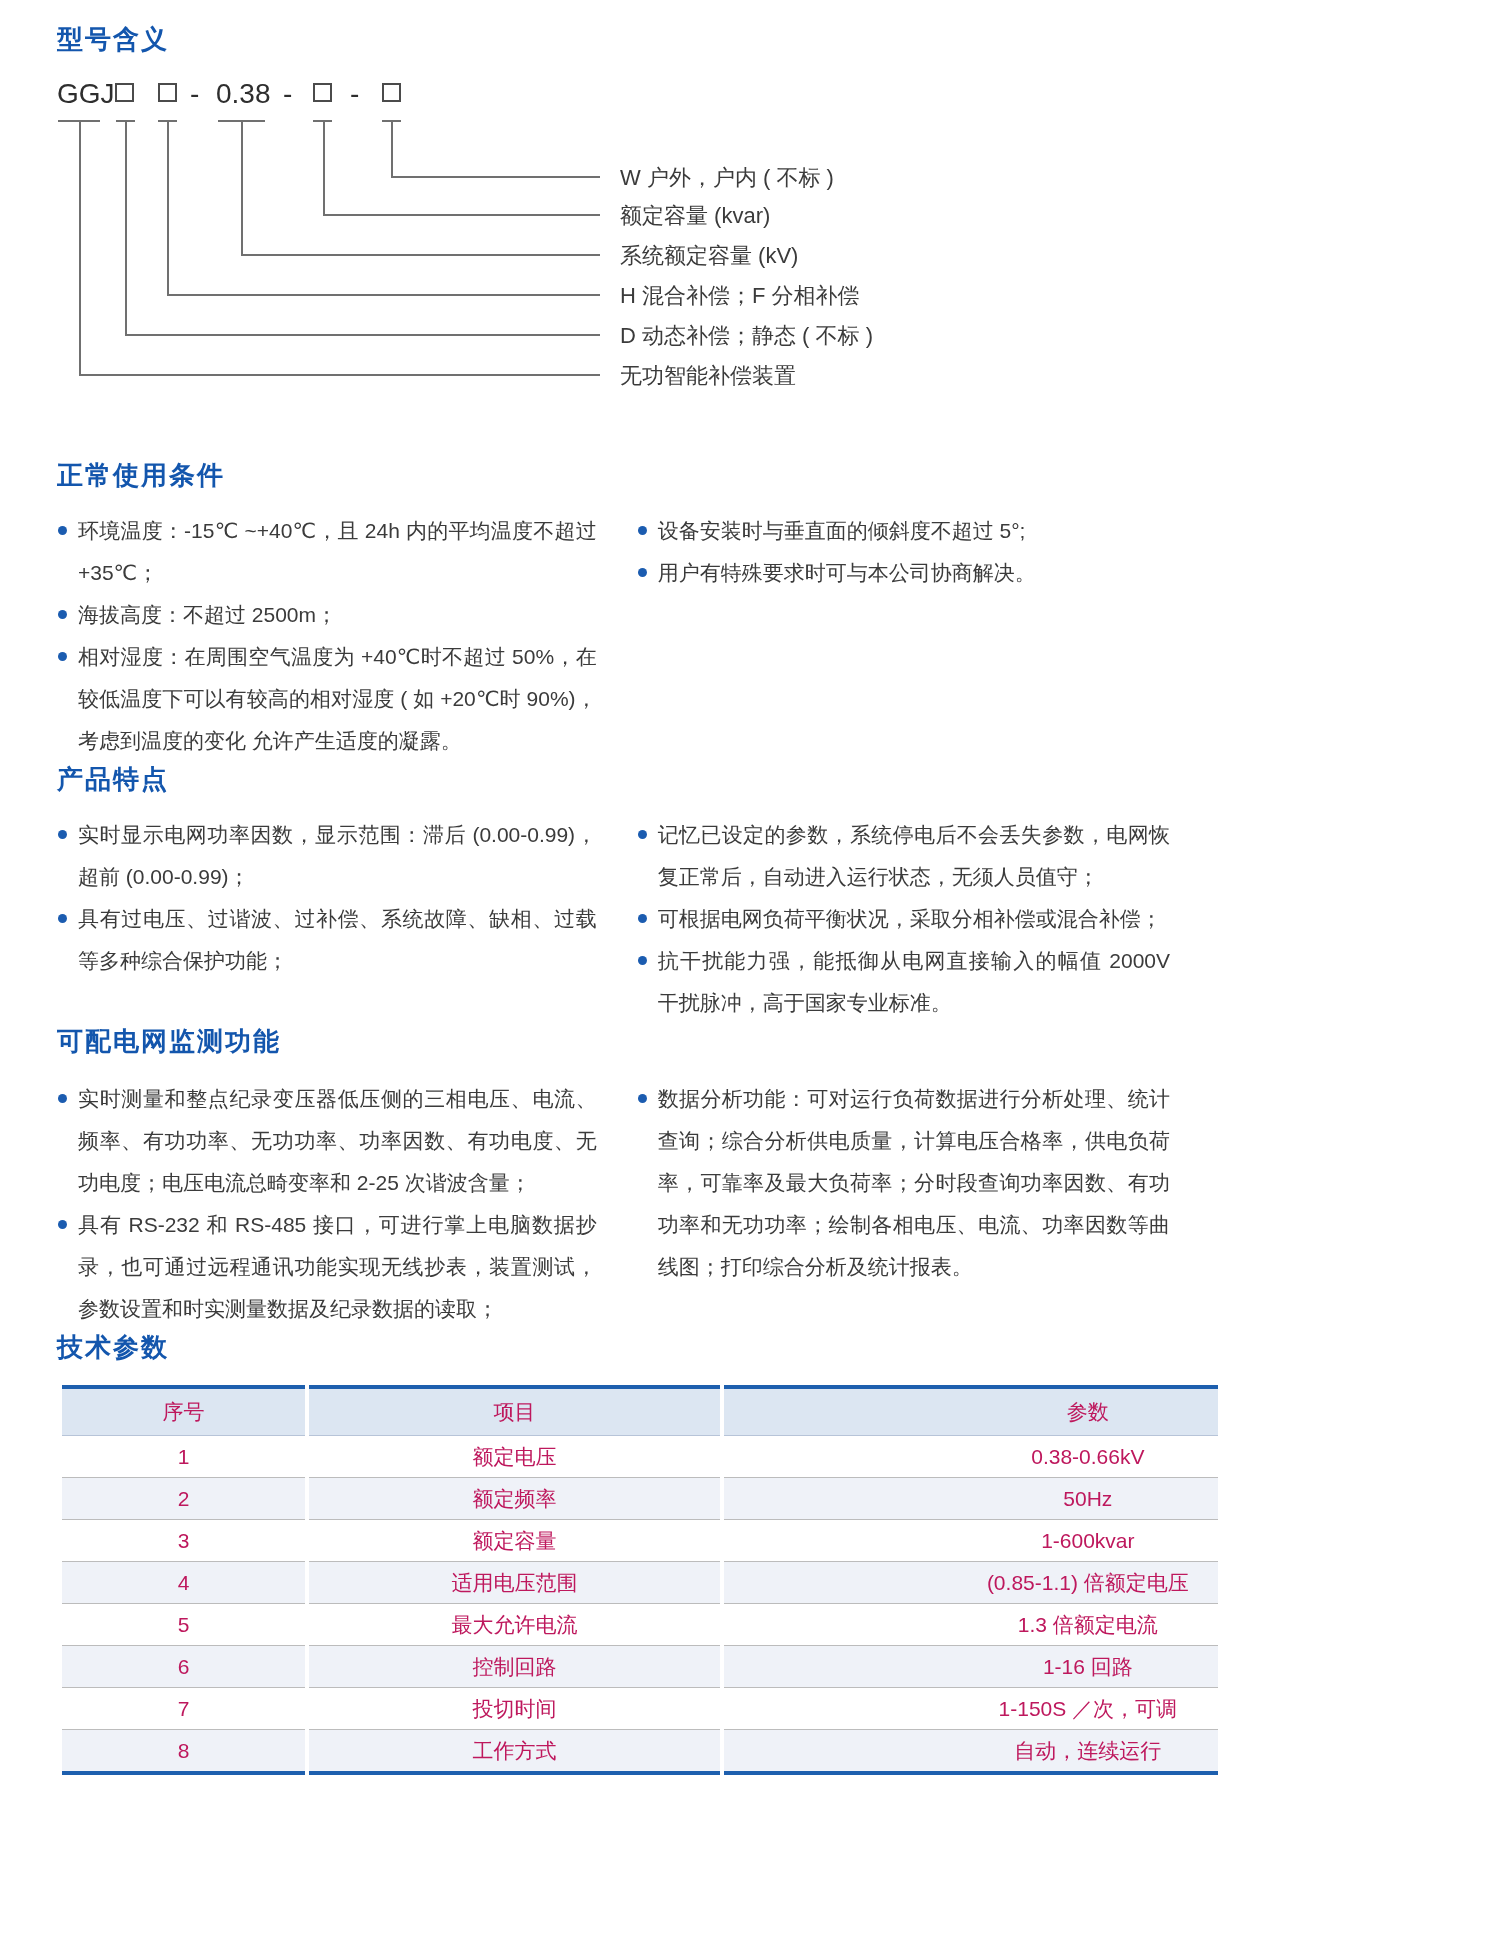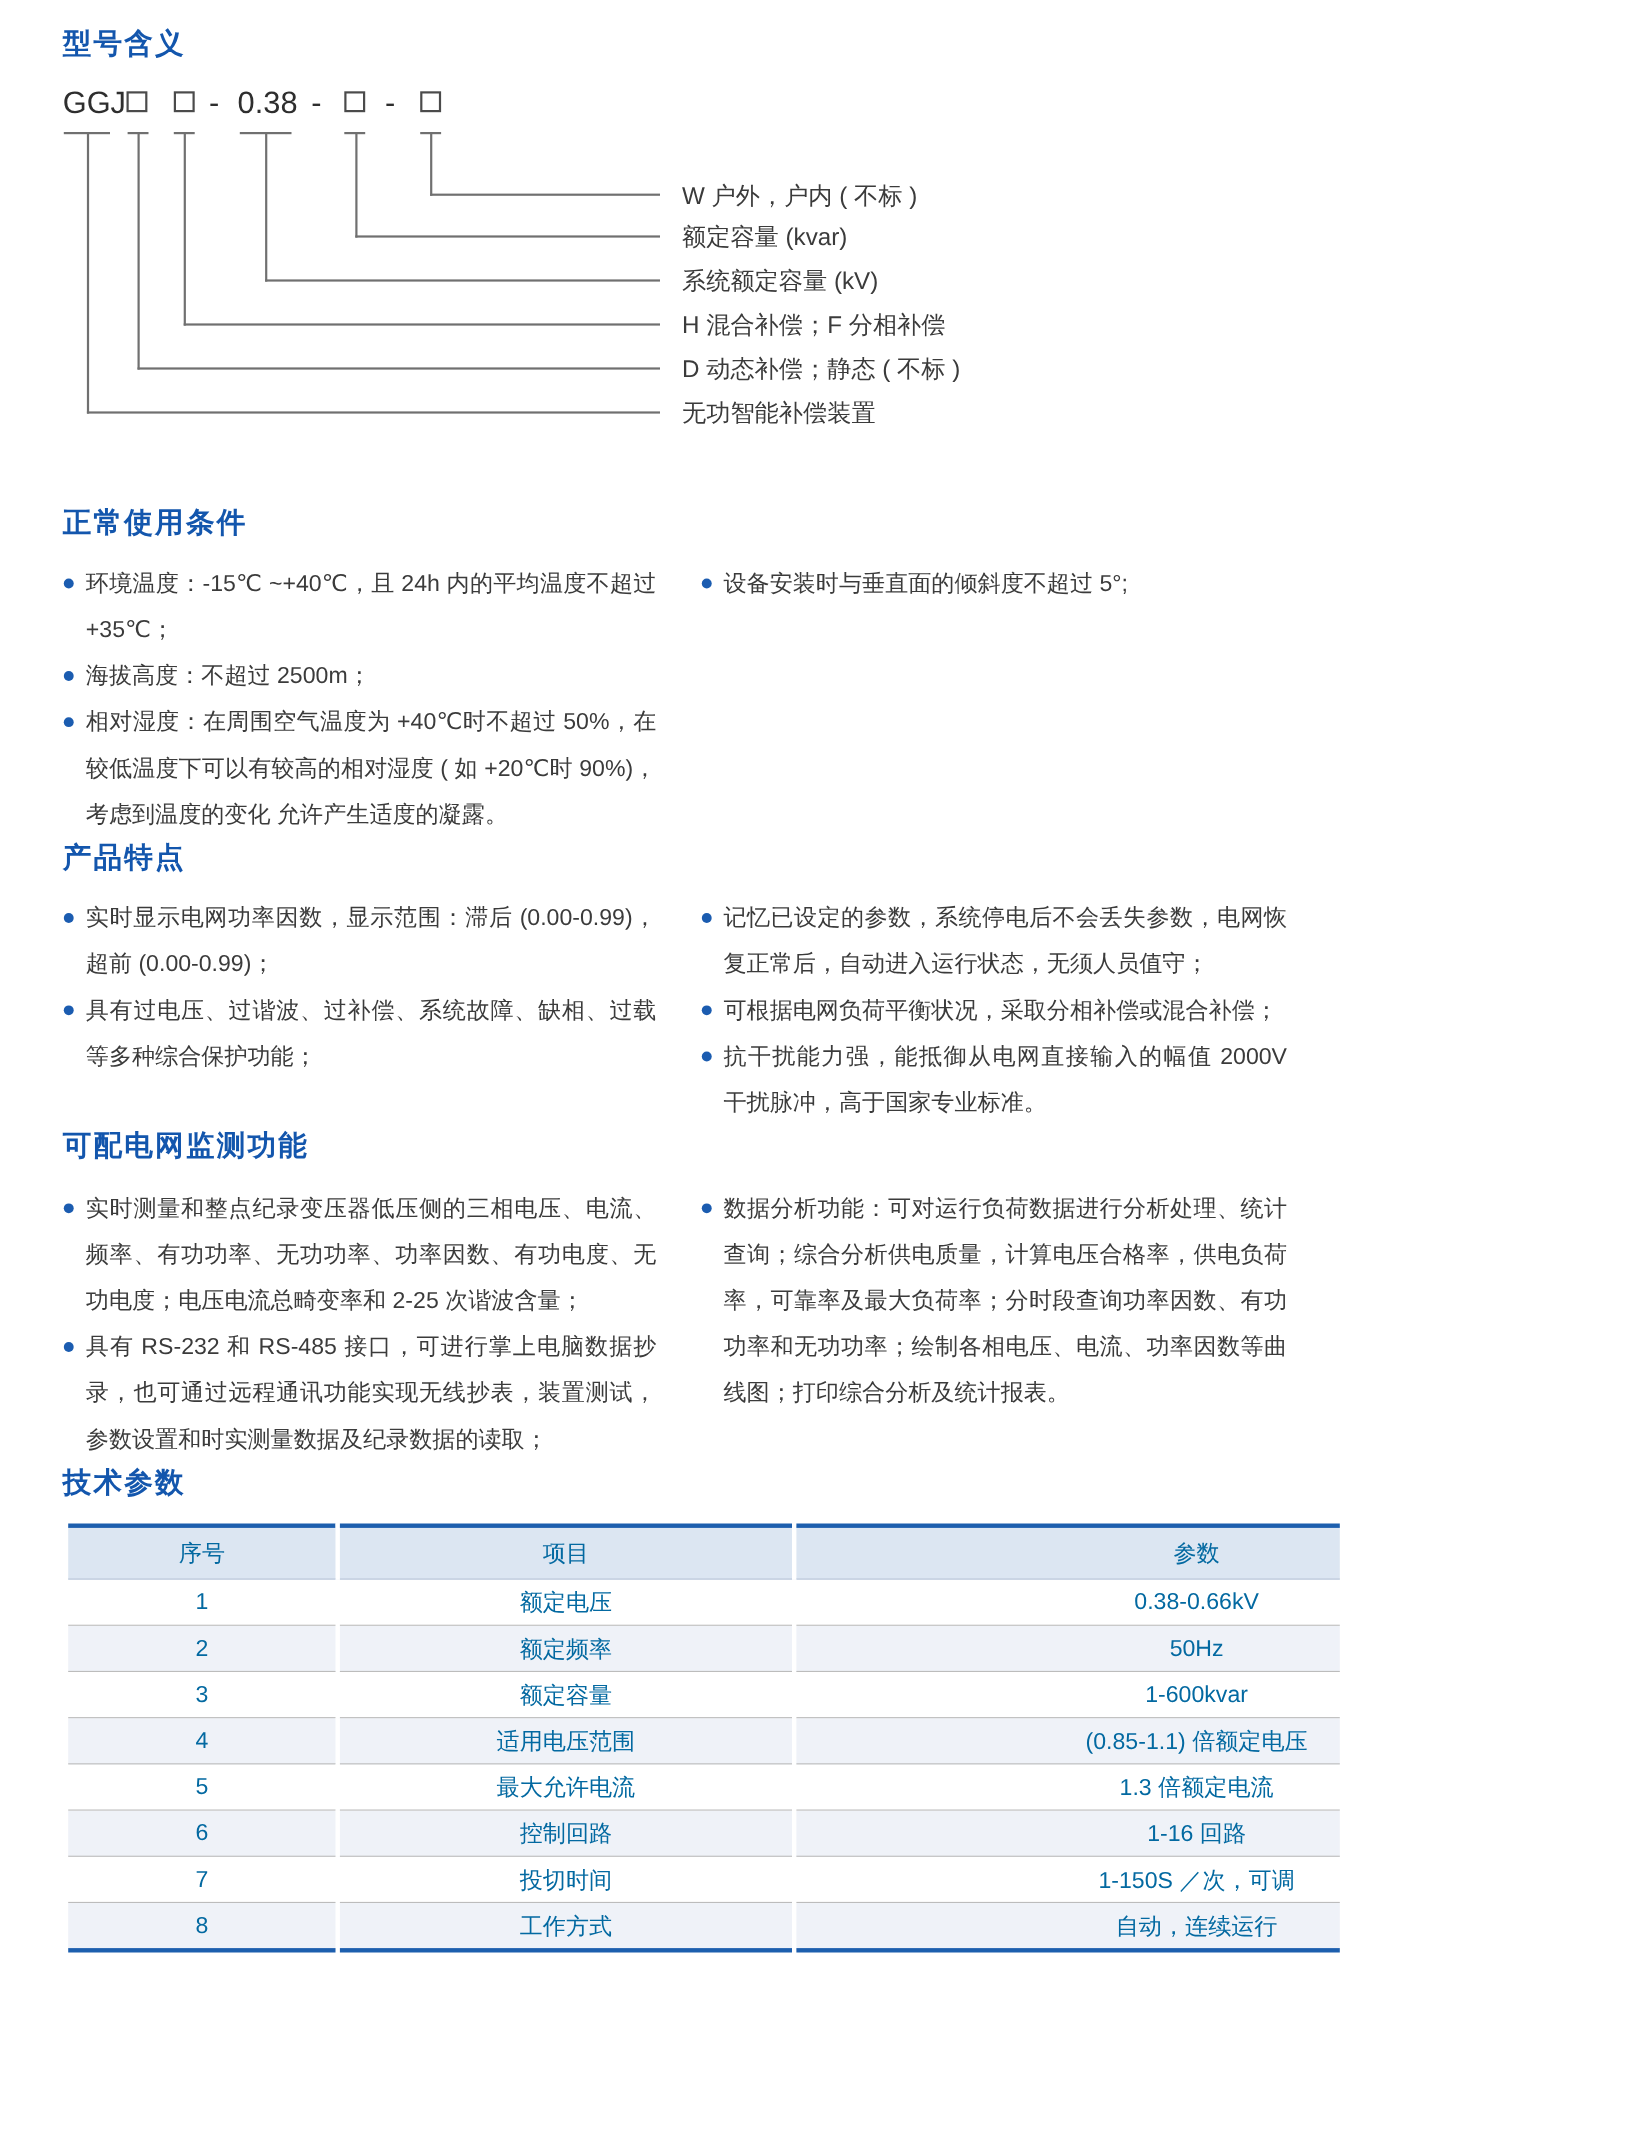--- a/index.html
+++ b/index.html
@@ -59,21 +59,21 @@
     margin:21px 0 0 5px;
     border-collapse:collapse;
     border-top:4px solid #1d5fae;
     border-bottom:4px solid #1d5fae;
     table-layout:fixed;
   }
   .tech-table th,.tech-table td{
     text-align:center;
     font-weight:400;
     font-size:21px;
-    color:#0369a1;
+    color:#be185d;
     padding:0;
   }
   .tech-table thead th{background:#dce6f2;height:46px;}
   .tech-table tbody td{height:41px;}
   .tech-table tbody tr{border-top:1px solid #bcbcbc;}
   .tech-table thead tr{border-bottom:1px solid #b7c4d8;}
   .tech-table tbody tr:nth-child(even){background:#eff2f8;}
   .tech-table th + th,.tech-table td + td{border-left:4px solid #ffffff;}
   .w1{width:17.6%;} .w2{width:29.7%;} .w3{width:52.7%;}
 </style>
@@ -120,20 +120,21 @@
 
   <h2 class="sec-title">正常使用条件</h2>
   <div class="cols mt18">
     <ul class="blist col-l">
       <li>环境温度：-15℃ ~+40℃，且 24h 内的平均温度不超过 +35℃；</li>
       <li>海拔高度：不超过 2500m；</li>
       <li>相对湿度：在周围空气温度为 +40℃时不超过 50%，在较低温度下可以有较高的相对湿度 ( 如 +20℃时 90%)，考虑到温度的变化 允许产生适度的凝露。</li>
     </ul>
     <ul class="blist col-r">
       <li>设备安装时与垂直面的倾斜度不超过 5°;</li>
+      <li>用户有特殊要求时可与本公司协商解决。</li>
     </ul>
   </div>
 
   <h2 class="sec-title t2">产品特点</h2>
   <div class="cols mt18">
     <ul class="blist col-l">
       <li>实时显示电网功率因数，显示范围：滞后 (0.00-0.99)，超前 (0.00-0.99)；</li>
       <li>具有过电压、过谐波、过补偿、系统故障、缺相、过载等多种综合保护功能；</li>
     </ul>
     <ul class="blist col-r">

